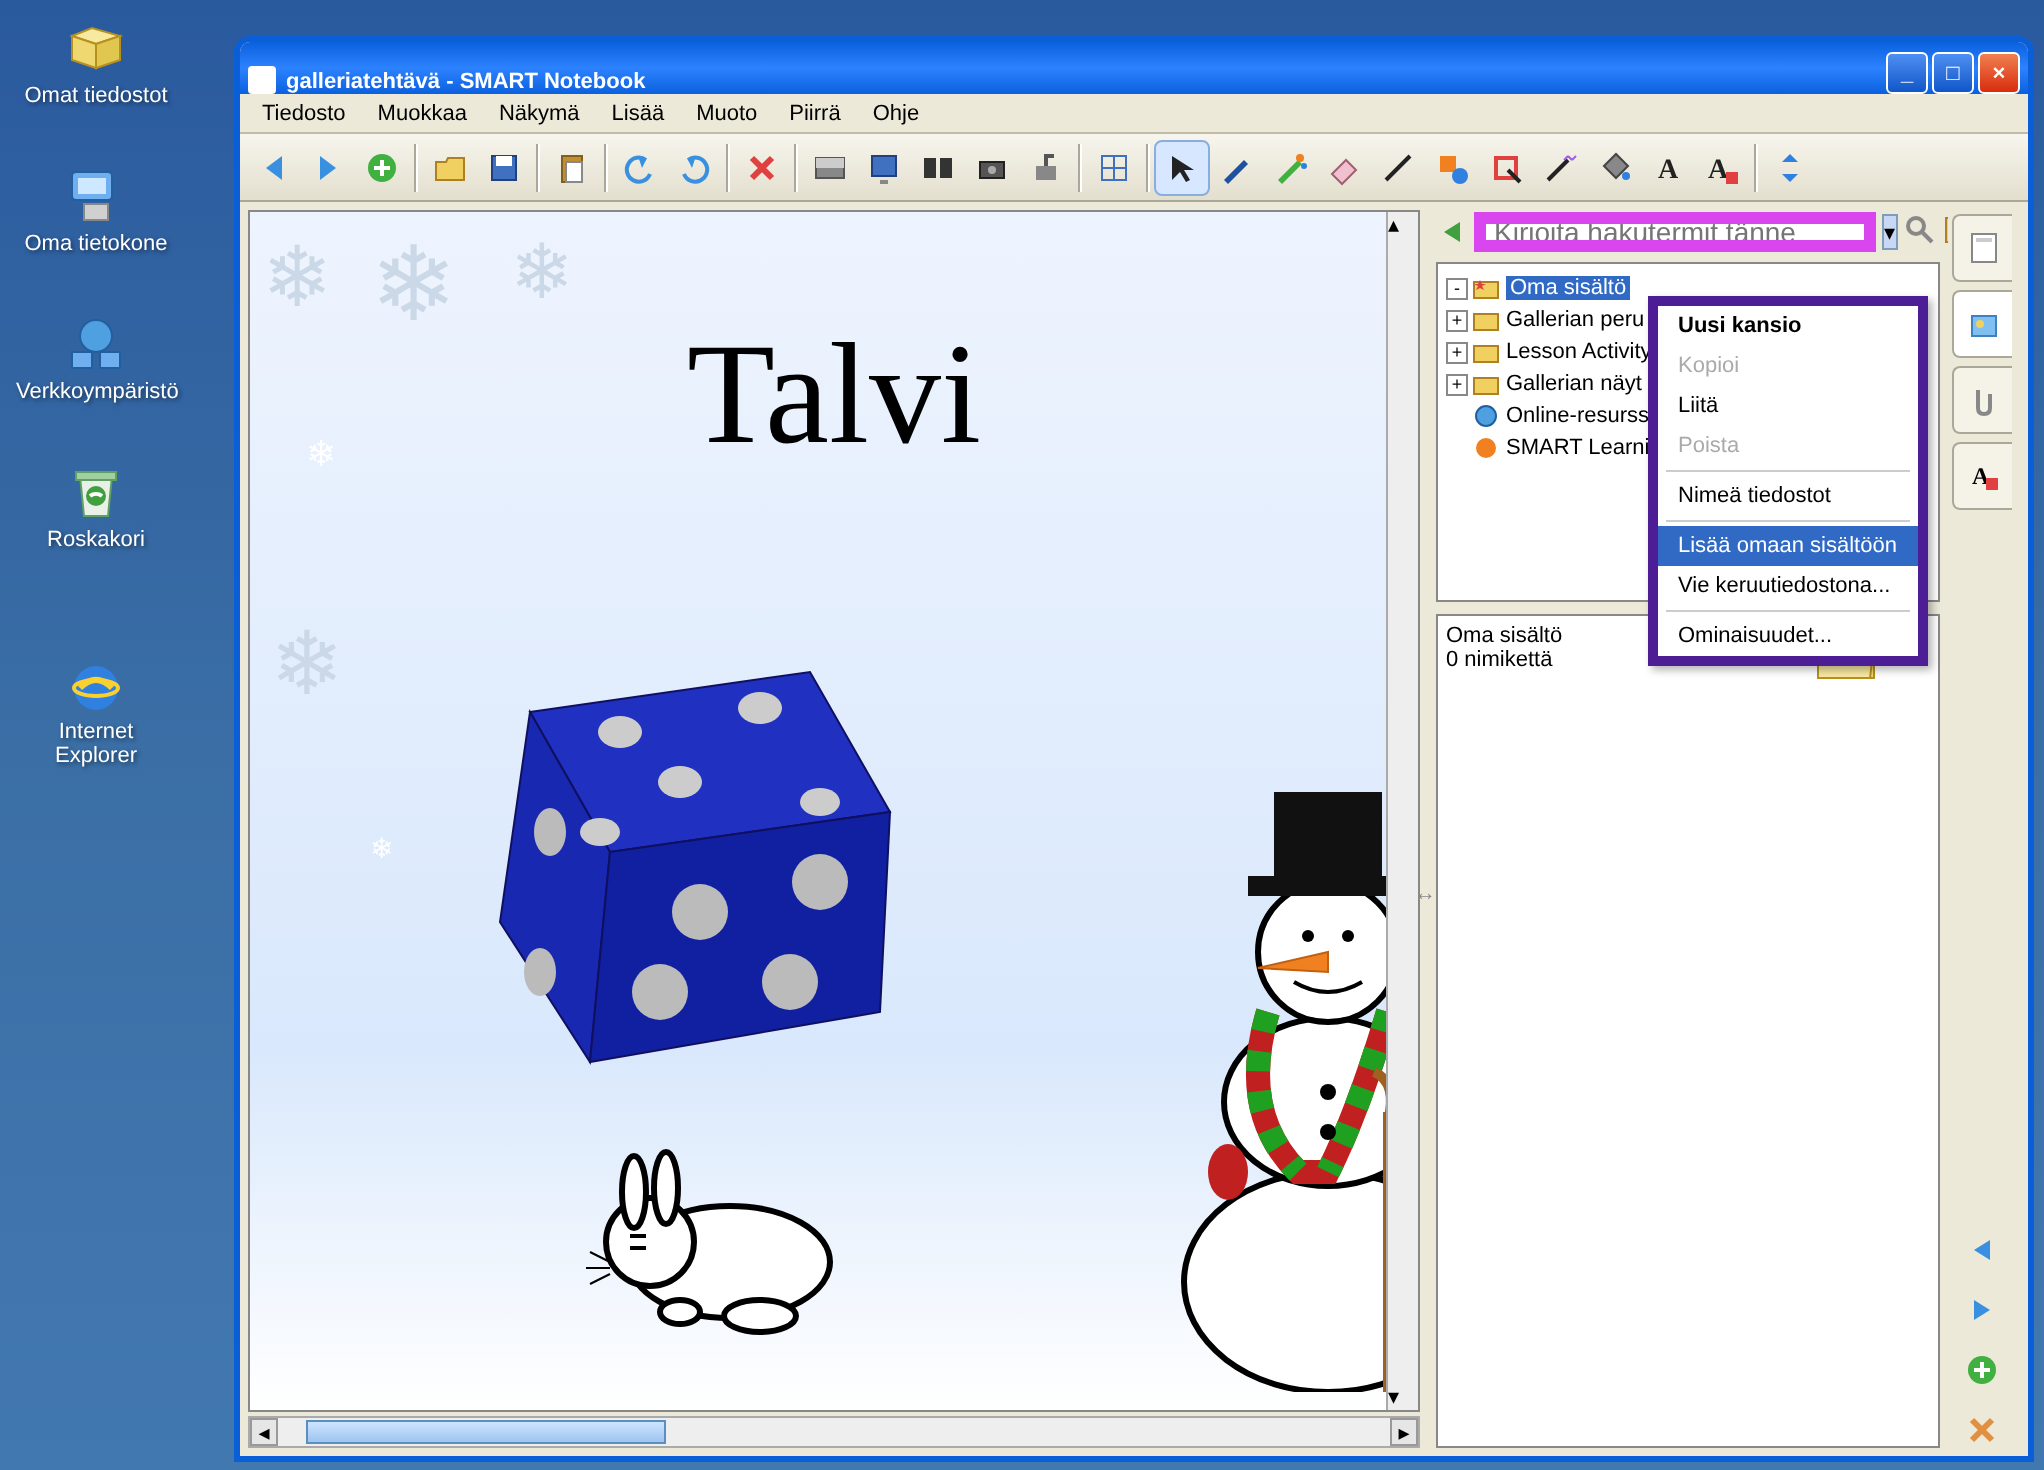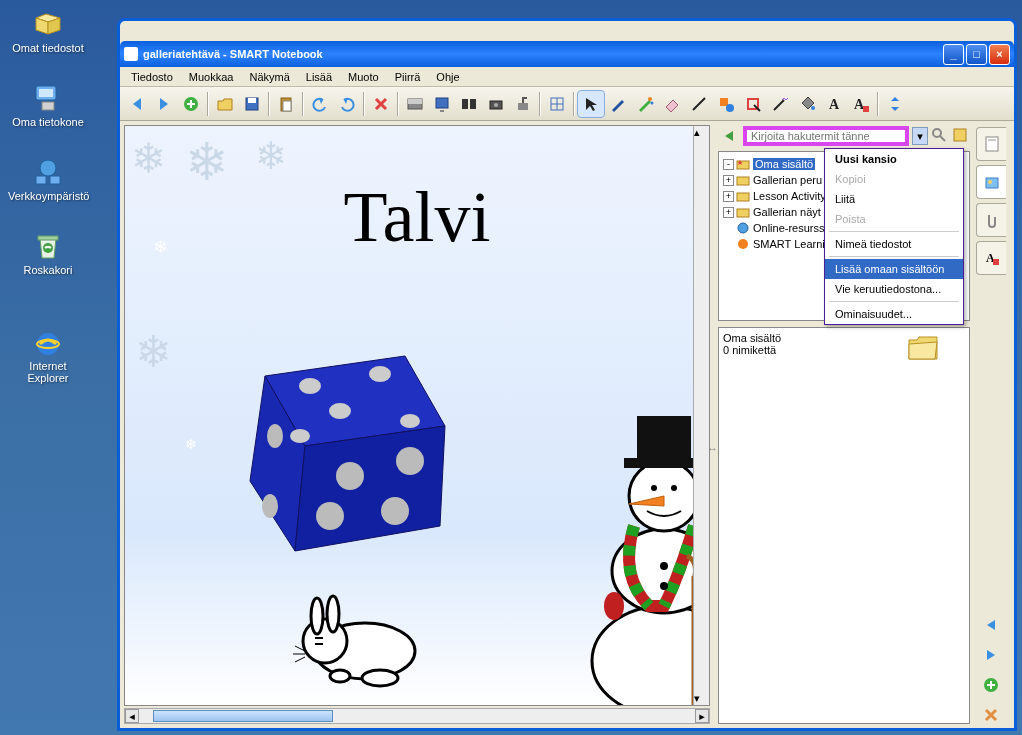--- a/index.html
+++ b/index.html
@@ -6,21 +6,21 @@
 body { font-family: Tahoma, Verdana, sans-serif; font-size: 11px; background: #3a6ea5; width: 1022px; height: 735px; overflow: hidden; position: relative; }
 
 
 .desktop { position: absolute; inset: 0; background: linear-gradient(to bottom, #2a5a9e 0%, #3a6ea5 50%, #4278b0 100%); }
 .desktop-icon { position: absolute; width: 80px; text-align: center; color: white; font-size: 11px; }
 .desktop-icon .ico { width: 32px; height: 32px; margin: 0 auto 2px; }
 .desktop-icon span { display: block; text-shadow: 1px 1px 2px rgba(0,0,0,.5); }
 
 
 .window { position: absolute; left: 117px; top: 18px; width: 900px; height: 713px; border: 3px solid #0a5ed8; border-radius: 8px 8px 0 0; background: #ece9d8; display: flex; flex-direction: column; }
-.titlebar { height: 26px; background: linear-gradient(to bottom, #0b60de 0%, #2d82ff 50%, #0b60de 100%); border-radius: 5px 5px 0 0; display: flex; align-items: center; padding: 0 4px; color: white; font-weight: bold; margin-top: 20px; }
+.titlebar { height: 26px; background: linear-gradient(to bottom, #0b60de 0%, #2d82ff 50%, #0b60de 100%); border-radius: 5px 5px 0 0; display: flex; align-items: flex-end; padding: 0 4px; color: white; font-weight: bold; }
 .titlebar .ticon { width: 14px; height: 14px; background: #fff; margin-right: 5px; border-radius: 2px; }
 .titlebar .title { flex: 1; }
 .titlebar .wbtn { width: 21px; height: 21px; margin-left: 2px; border-radius: 3px; border: 1px solid #fff; display: flex; align-items: center; justify-content: center; color: #fff; font-weight: bold; cursor: pointer; }
 .wbtn.min { background: linear-gradient(#4f8ff2,#1056c8); }
 .wbtn.max { background: linear-gradient(#4f8ff2,#1056c8); }
 .wbtn.close { background: linear-gradient(#f08050,#d82c0d); }
 
 
 .menubar { height: 20px; background: #ece9d8; display: flex; align-items: center; padding: 0 4px; gap: 2px; border-bottom: 1px solid #c0bca8; }
 .menubar span { padding: 2px 7px; cursor: pointer; }
@@ -41,21 +41,21 @@
 .canvas .title-text { position: absolute; left: 0; right: 0; top: 50px; text-align: center; font-size: 72px; font-family: Liberation Serif, serif; color: #000; }
 
 
 .snowflake { position: absolute; color: #cbd8e7; }
 
 
 .rightpane { width: 300px; display: flex; }
 .panel { width: 260px; display: flex; flex-direction: column; padding: 4px; }
 .search-row { display: flex; align-items: center; gap: 3px; margin-bottom: 4px; }
 .search-row .back { width: 22px; height: 22px; display:flex;align-items:center;justify-content:center; cursor:pointer;}
-.search-row input { flex: 1; height: 20px; border: 4px solid #d946ef; padding: 0 4px; font-size: 11px; }
+.search-row input { flex: 1; height: 20px; border: 6px solid #d946ef; padding: 0 4px; font-size: 14px; }
 .search-row .sbtn { width: 18px; height: 18px; cursor:pointer;}
 
 .tree { border: 1px solid #888; background: #fff; height: 170px; overflow: hidden; padding: 4px 2px; font-size: 11px; }
 .tree-item { display: flex; align-items: center; height: 16px; padding-left: 2px; cursor: pointer; white-space: nowrap; }
 .tree-item .exp { width: 11px; height: 11px; border: 1px solid #888; display: inline-flex; align-items: center; justify-content: center; font-size: 9px; margin-right: 2px; background: #fff;}
 .tree-item .ticon2 { width: 14px; height: 12px; margin-right: 3px; display:inline-block;}
 .tree-item.selected span.lbl { background: #316ac5; color: white; padding: 0 2px; }
 
 .content-pane { flex: 1; border: 1px solid #888; background: #fff; margin-top: 6px; padding: 4px; position: relative; }
 .content-pane .folder-ico { position: absolute; right: 30px; top: 6px; width: 32px; height: 28px; }
@@ -63,21 +63,21 @@
 .statusrow { display: flex; align-items: center; height: 18px; padding: 0 4px; margin-top: 4px; gap: 4px; }
 .statusrow input[type=checkbox]{ width:12px;height:12px;}
 
 
 .tabs { width: 34px; background: #ece9d8; display: flex; flex-direction: column; align-items: center; padding-top: 6px; gap: 4px; }
 .tab { width: 30px; height: 34px; border: 1px solid #aca899; border-right: none; border-radius: 4px 0 0 4px; display: flex; align-items: center; justify-content: center; cursor: pointer; background: #f5f2e7; }
 .tab.active { background: #fff; }
 .spacer-flex { flex:1; }
 
 
-.context { position: absolute; left: 824px; top: 148px; width: 140px; background: #fff; border: 1px solid #4c1d95; box-shadow: 2px 2px 4px rgba(0,0,0,.3); z-index: 100; font-size: 11px; }
+.context { position: absolute; left: 824px; top: 148px; width: 140px; background: #fff; border: 5px solid #4c1d95; box-shadow: 2px 2px 4px rgba(0,0,0,.3); z-index: 100; font-size: 11px; }
 .context .citem { padding: 4px 10px; cursor: pointer; }
 .context .citem.disabled { color: #aaa; cursor: default; }
 .context .citem.hl { background: #316ac5; color: #fff; }
 .context .csep { height: 1px; background: #ccc; margin: 2px 4px; }
 .context .citem.bold { font-weight: bold; }
 
 
 .resize-handle { position: absolute; right: 296px; top: 420px; cursor: ew-resize; color: #888;}
 
 

